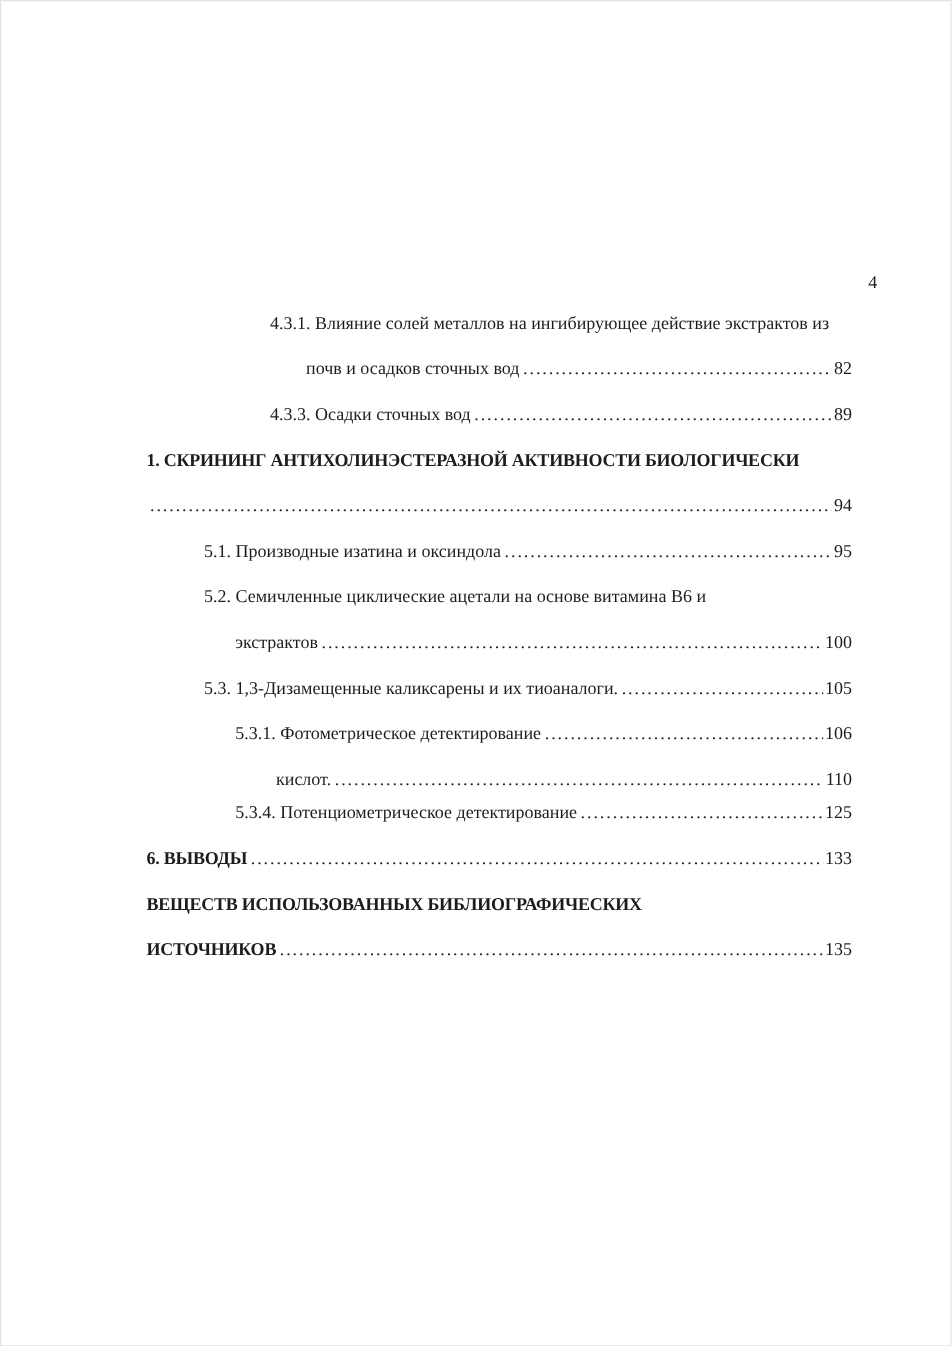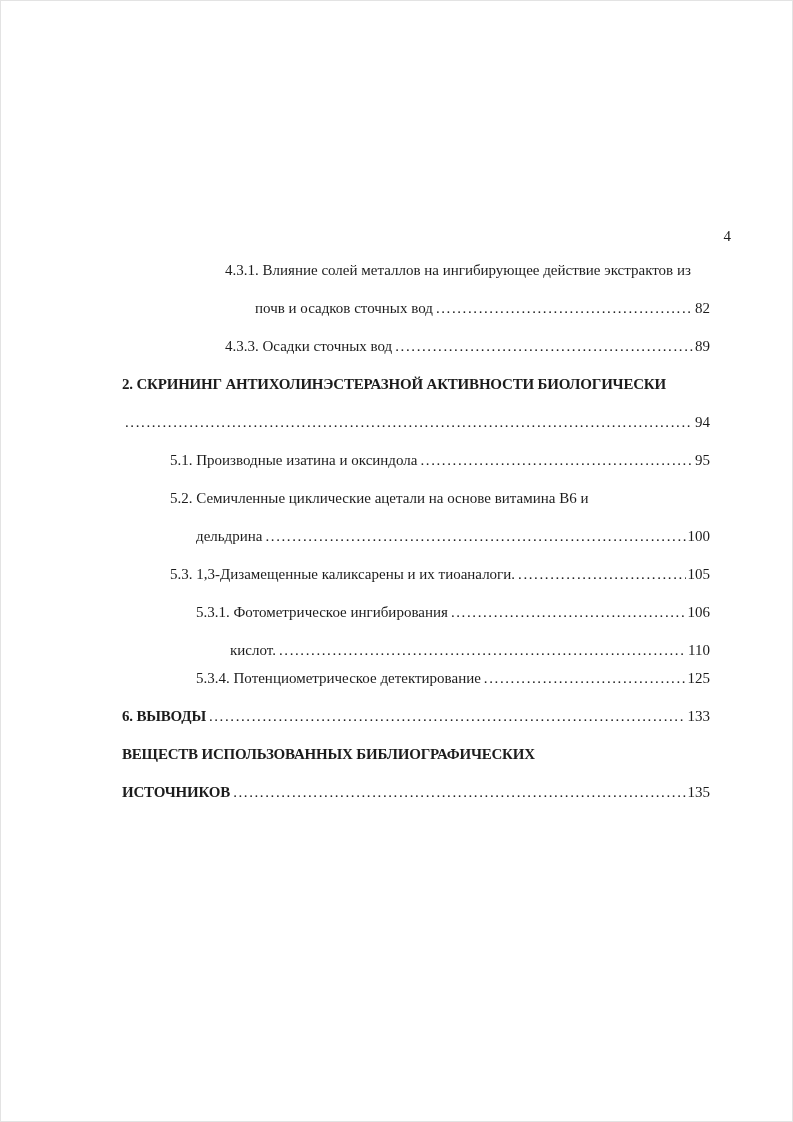--- a/index.html
+++ b/index.html
@@ -85,52 +85,52 @@
     </div>
 
 
     <div class="row ind-a">
       <span class="t">4.3.3. Осадки сточных вод</span>
       <span class="leader"></span>
       <span class="pg">89</span>
     </div>
 
     <div class="row bold">
-      <span class="t">2. СКРИНИНГ АНТИХОЛИНЭСТЕРАЗНОЙ АКТИВНОСТИ БИОЛОГИЧЕСКИ</span>
+      <span class="t">1. СКРИНИНГ АНТИХОЛИНЭСТЕРАЗНОЙ АКТИВНОСТИ БИОЛОГИЧЕСКИ</span>
     </div>
 
     <div class="row bold">
       <span class="leader"></span>
       <span class="pg">94</span>
     </div>
 
     <div class="row ind-b">
       <span class="t">5.1. Производные изатина и оксиндола</span>
       <span class="leader"></span>
       <span class="pg">95</span>
     </div>
 
     <div class="row ind-b">
       <span class="t">5.2. Семичленные циклические ацетали на основе витамина В6 и</span>
     </div>
 
     <div class="row ind-c">
-      <span class="t">дельдрина</span>
+      <span class="t">экстрактов</span>
       <span class="leader"></span>
       <span class="pg">100</span>
     </div>
 
     <div class="row ind-b">
       <span class="t">5.3. 1,3-Дизамещенные каликсарены и их тиоаналоги.</span>
       <span class="leader"></span>
       <span class="pg">105</span>
     </div>
 
     <div class="row ind-c">
-      <span class="t">5.3.1. Фотометрическое ингибирования</span>
+      <span class="t">5.3.1. Фотометрическое детектирование</span>
       <span class="leader"></span>
       <span class="pg">106</span>
     </div>
 
 
     <div class="row ind-c2 tight">
       <span class="t">кислот.</span>
       <span class="leader"></span>
       <span class="pg">110</span>
     </div>

